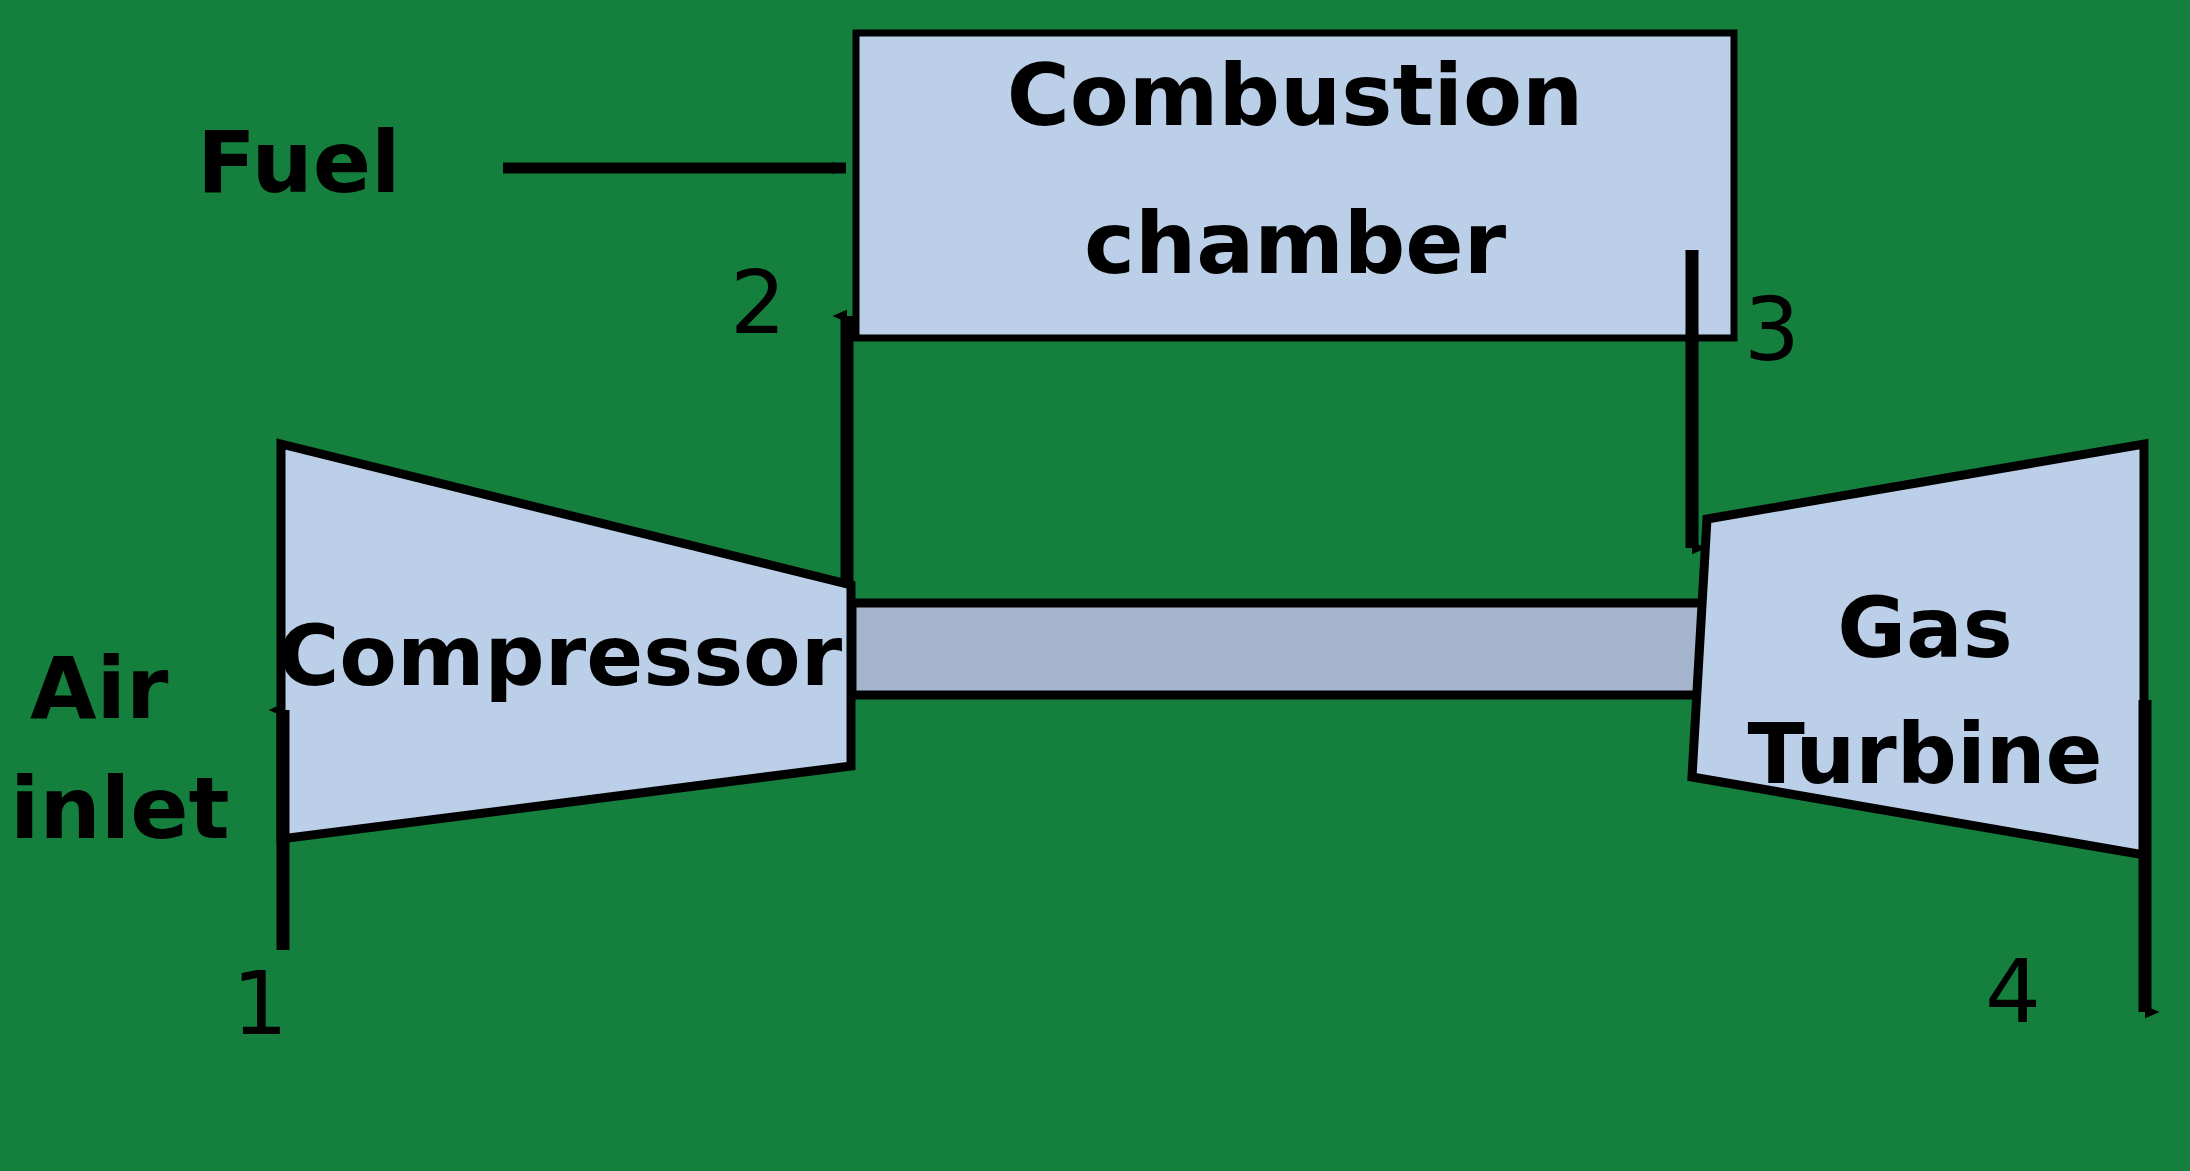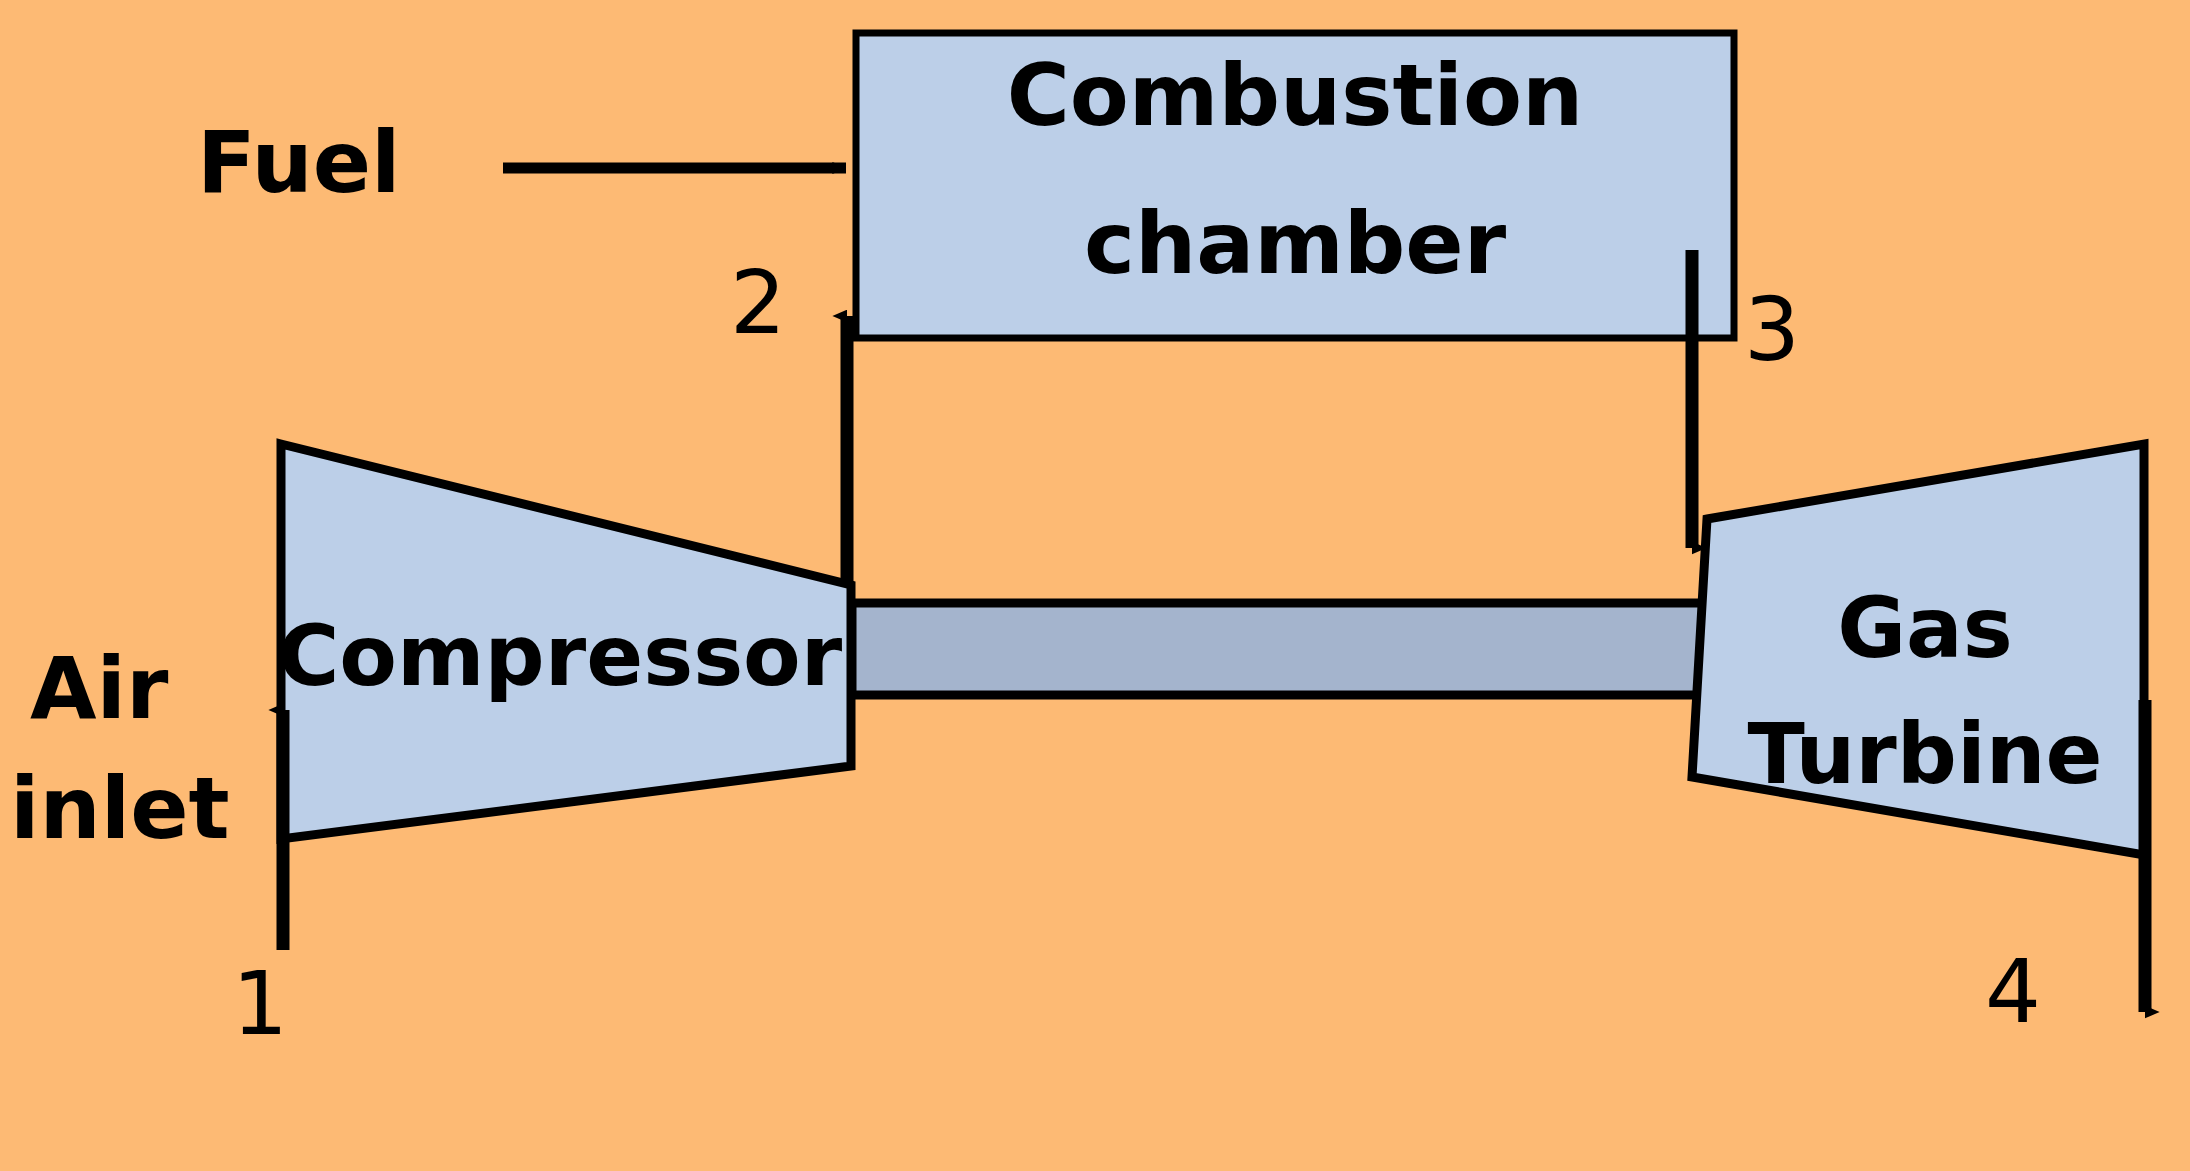--- a/index.html
+++ b/index.html
@@ -7,21 +7,21 @@
     padding: 0;
     background: #ffffff;
   }
   body {
     font-family: "DejaVu Sans", sans-serif;
   }
   #stage {
     position: relative;
     width: 2190px;
     height: 1171px;
-    background: #fdba74;
+    background: #15803d;
     overflow: hidden;
   }
   #diagram-svg {
     position: absolute;
     left: 0;
     top: 0;
     width: 2190px;
     height: 1171px;
     display: block;
   }

